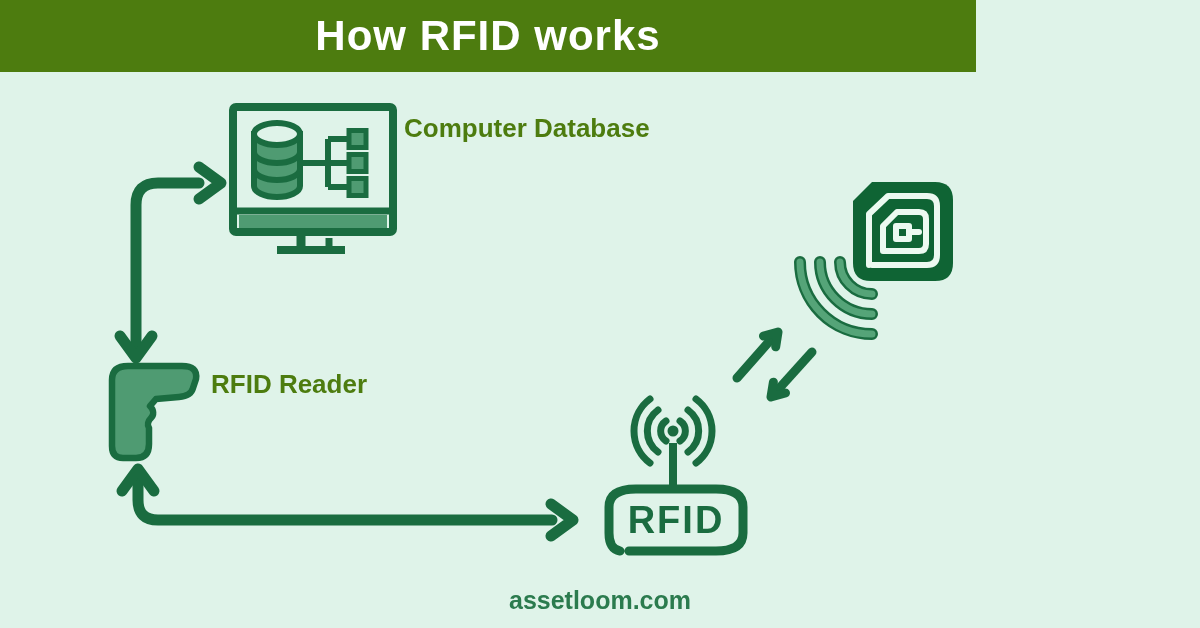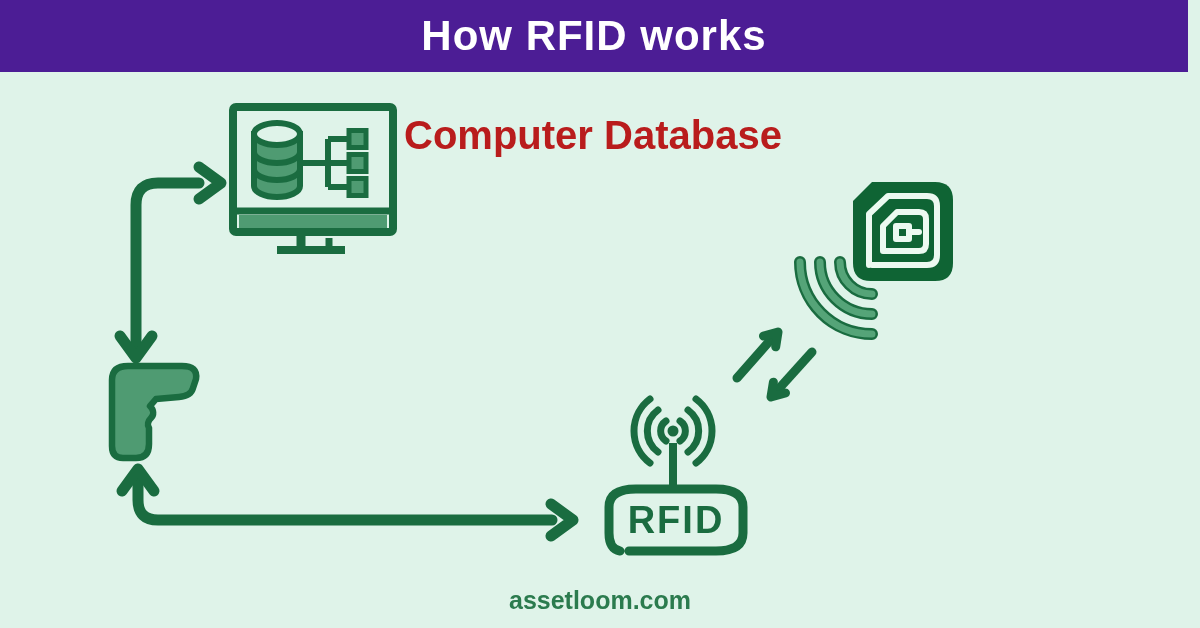--- a/index.html
+++ b/index.html
@@ -4,31 +4,31 @@
 <style>
   html,body{margin:0;padding:0;}
   .stage{
     position:relative;
     width:1200px;height:628px;
     background:#dff3e9;
     overflow:hidden;
     font-family:"Liberation Sans", sans-serif;
   }
   .banner{
-    position:absolute;left:0;top:0;width:1188px;height:72px;
-    background:#4c1d95;
+    position:absolute;left:0;top:0;width:976px;height:72px;
+    background:#4d7c0f;
     display:flex;align-items:center;justify-content:center;text-align:right;
   }
   .banner h1{
     margin:0;color:#ffffff;font-size:42px;font-weight:bold;letter-spacing:1px;
   }
   .diagram-svg{position:absolute;left:0;top:0;}
   .node-label{
     position:absolute;
-    color:#b91c1c;font-size:40px;font-weight:bold;white-space:nowrap;
+    color:#4d7c0f;font-size:26px;font-weight:bold;white-space:nowrap;
   }
   .lbl-computer{left:404px;top:113px;}
   .lbl-tag{left:962px;top:191px;}
   .lbl-reader{left:211px;top:369px;}
   .lbl-antenna{left:753px;top:494px;}
   .footer-url{
     position:absolute;left:0;right:0;top:586px;
     text-align:center;color:#2b7b4e;font-size:25px;font-weight:bold;
   }
 </style>
@@ -130,15 +130,16 @@
         <path d="M696,463 A40,40 0 0 0 696,399"></path>
       </g>
       <line x1="673" y1="443" x2="673" y2="489" stroke="#1a6c40" stroke-width="8"></line>
       <path d="M629,551 L716,551 Q743,551 743,533 L743,507 Q743,489 716,489
                L636,489 Q609,489 609,507 L609,533 Q609,549 620,551" fill="none" stroke="#1a6c40" stroke-width="9" stroke-linecap="round"></path>
       <text x="676" y="533" text-anchor="middle" fill="#1a6c40" font-family="Liberation Sans, sans-serif" font-size="38" font-weight="bold" letter-spacing="2">RFID</text>
     </g>
   </svg>
 
   <div class="node-label lbl-computer">Computer Database</div>
+  <div class="node-label lbl-reader">RFID Reader</div>
 
   <div class="footer-url">assetloom.com</div>
 </div>
 
 </body></html>

